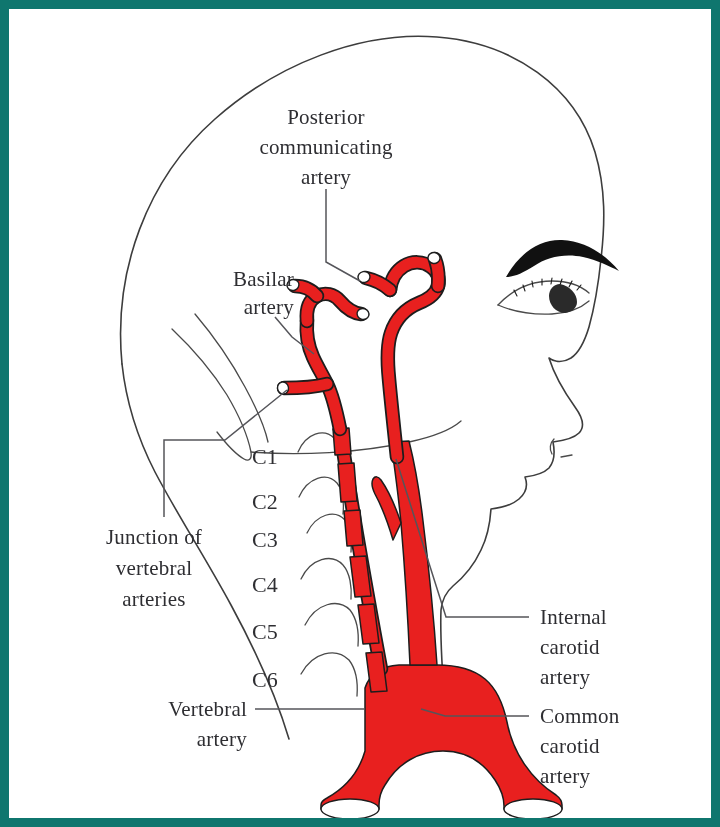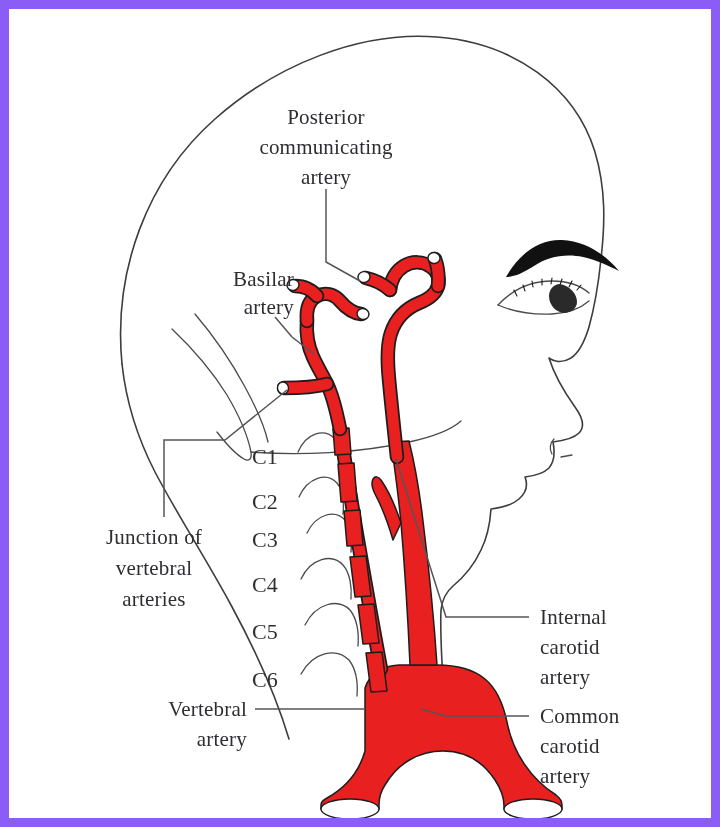--- a/index.html
+++ b/index.html
@@ -12,21 +12,21 @@
     width: 720px;
     height: 827px;
     font-family: "Liberation Serif", "DejaVu Serif", serif;
     overflow: hidden;
   }
   #figure-frame {
     position: relative;
     width: 720px;
     height: 827px;
     box-sizing: border-box;
-    border: 9px solid #8b5cf6;
+    border: 9px solid #0f766e;
     background: #ffffff;
   }
   #figure-inner {
     position: absolute;
     inset: 0;
     background: #ffffff;
   }
   svg#diagram {
     position: absolute;
     top: 0;

